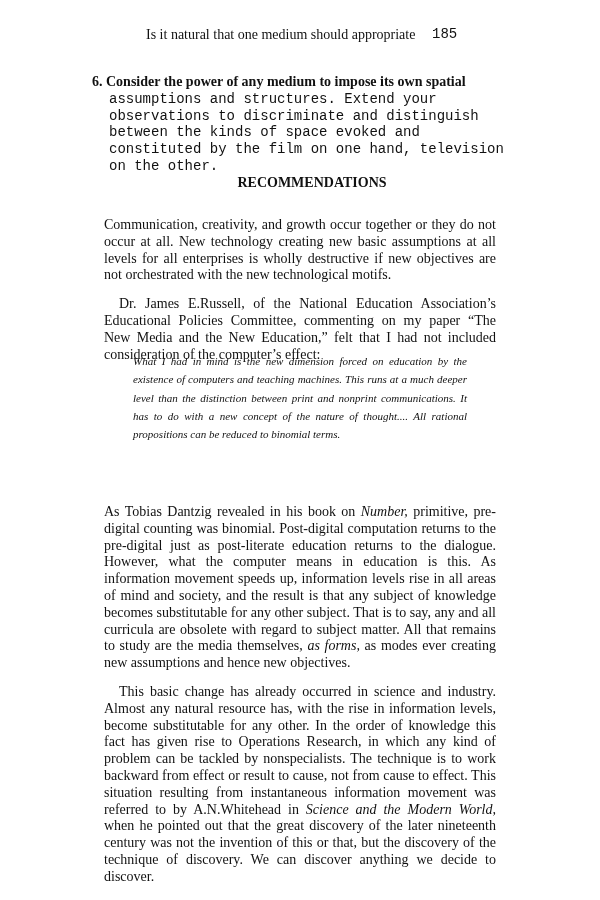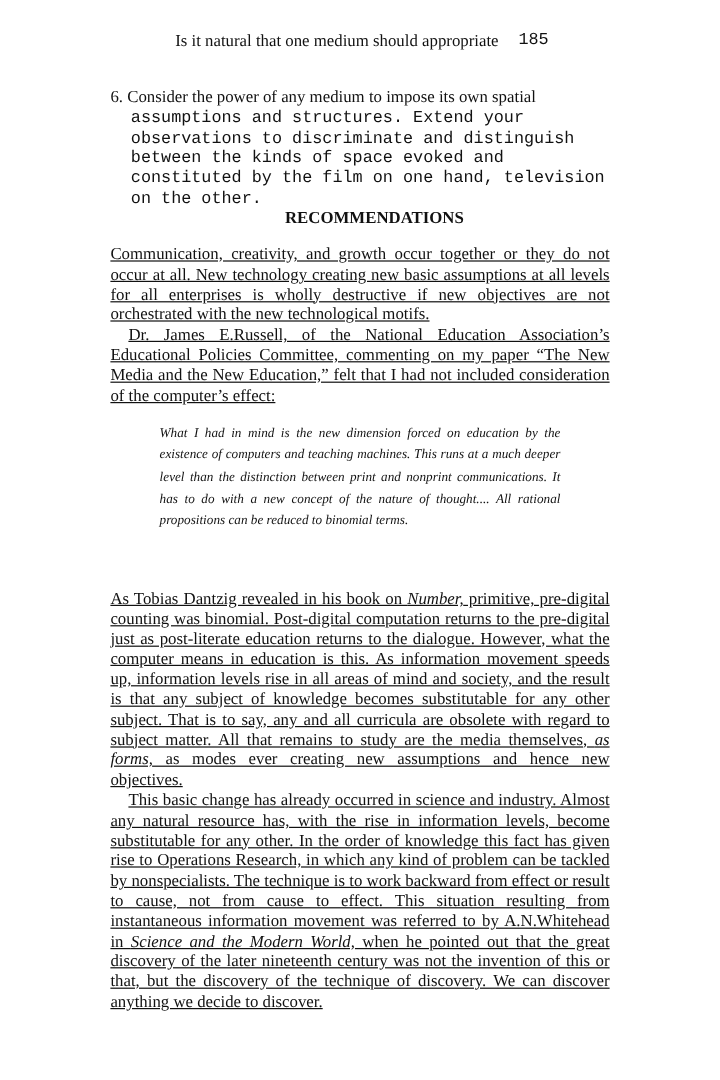--- a/index.html
+++ b/index.html
@@ -4,29 +4,29 @@
 <style>
   html, body { margin: 0; padding: 0; background: #ffffff; }
   body { width: 600px; height: 900px; position: relative; overflow: hidden;
          font-family: "Liberation Serif", "DejaVu Serif", serif; color: #111; }
   .page { position: absolute; left: 0; top: 0; width: 600px; height: 794px; }
   .running-head { position: absolute; top: 26px; left: 0; width: 600px; font-size: 14px; line-height: 17px; }
   .rh-title { position: absolute; left: 146px; }
   .rh-num { position: absolute; left: 432px; font-family: Liberation Mono, monospace; }
   .text { position: absolute; left: 92px; width: 416px; font-size: 14px; line-height: 16.8px; text-align: justify; }
   .item6 { top: 74px; }
-  .item6 .line1 { display: block; }
+  .item6 .line1 { display: block; font-weight: bold; }
   .item6 .rest { display: block; padding-left: 17px; text-align: left; font-family: Liberation Mono, monospace; }
   .heading { position: absolute; top: 175px; left: 12px; width: 600px; text-align: center; font-weight: bold; font-size: 14px; }
   .p1 { top: 205px; }
   .indent { text-indent: 15px; }
   .quote { position: absolute; left: 133px; width: 334px; top: 352px; font-style: italic; font-size: 11px; line-height: 18.3px; text-align: justify; }
   .p3 { top: 492px; }
   em { font-style: italic; }
-  p { margin: 0; text-decoration: underline; }
+  p { margin: 12px; }
 </style>
 </head>
 <body>
 
 <div class="page">
 
   <div class="running-head">
     <span class="rh-title">Is it natural that one medium should appropriate</span>
     <span class="rh-num">185</span>
   </div>

